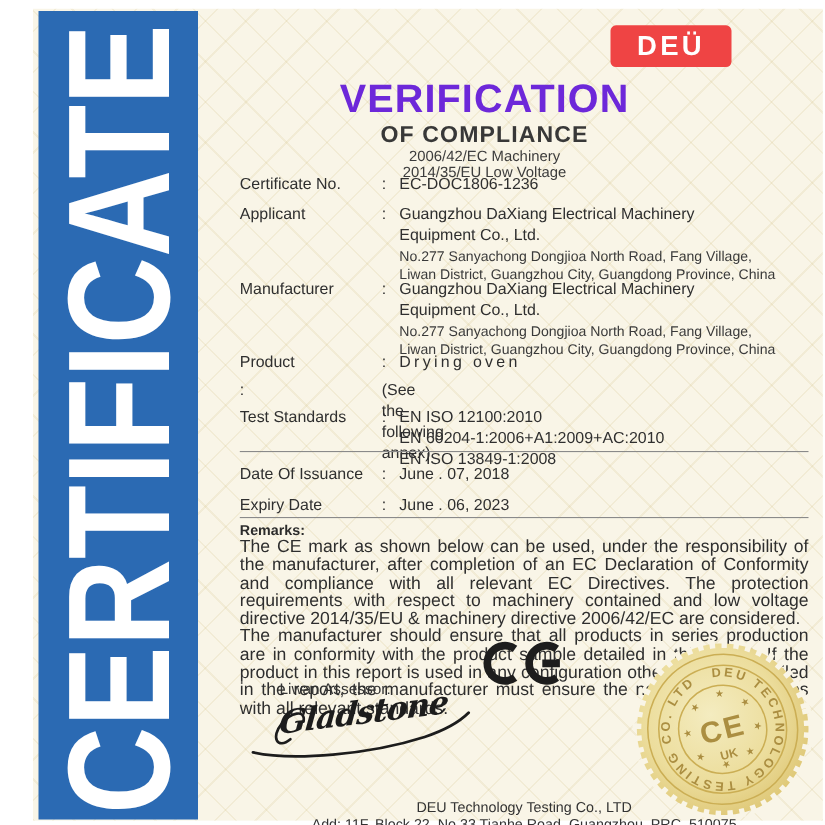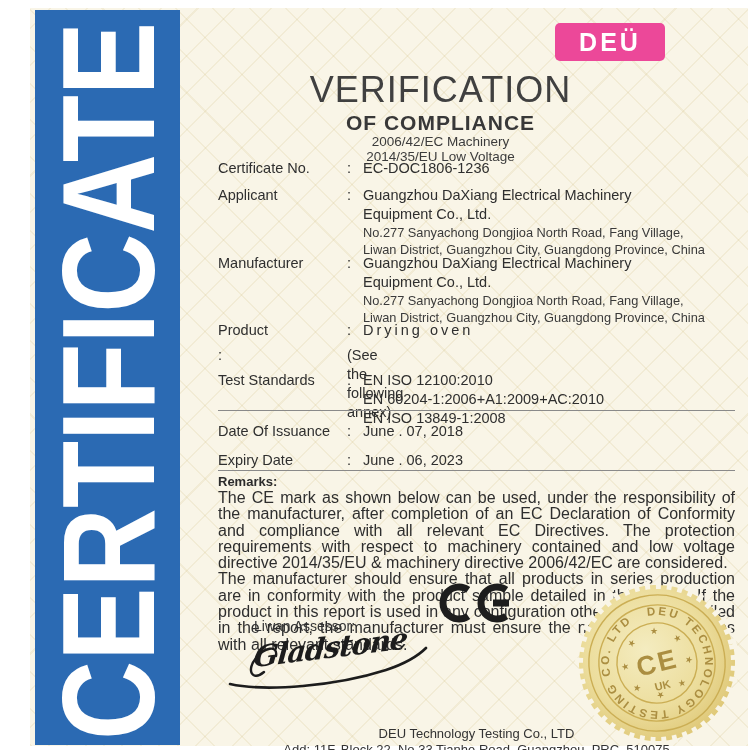--- a/index.html
+++ b/index.html
@@ -15,27 +15,27 @@
     background-image:
       repeating-linear-gradient(45deg, rgba(205,185,120,.16) 0 1.5px, transparent 1.5px 26px),
       repeating-linear-gradient(-45deg, rgba(205,185,120,.16) 0 1.5px, transparent 1.5px 26px);
   }
   .banner{
     position:absolute;left:35px;top:10px;width:145px;height:735px;
     background:#2b6ab3;
   }
   .logo{
     position:absolute;left:555px;top:23px;width:110px;height:38px;
-    background:#ec4899;border-radius:5px;
+    background:#ef4444;border-radius:5px;
     display:flex;align-items:center;justify-content:center;
     color:#fff;font-size:25px;font-weight:bold;letter-spacing:3px;
   }
   .content{position:absolute;left:218px;top:0;width:517px;height:750px;}
   .titleblock{position:absolute;left:0;top:70px;width:445px;text-align:center;color:#2b2b2b;}
-  .t-main{font-size:36px;font-weight:normal;letter-spacing:1px;line-height:40px;color:#404040;}
+  .t-main{font-size:36px;font-weight:bold;letter-spacing:1px;line-height:40px;color:#6d28d9;}
   .t-sub{font-size:21px;font-weight:bold;letter-spacing:1px;line-height:22px;margin-top:2px;color:#383838;}
   .t-dir{font-size:13.5px;line-height:15px;color:#3c3c3c;}
   .frow{
     position:absolute;left:0;width:517px;
     display:grid;grid-template-columns:129px 16px 1fr;
     font-size:14.5px;color:#2f2f2f;line-height:19px;
   }
   .frow .lbl{white-space:nowrap;}
   .addr{font-size:12.8px;line-height:17px;color:#3a3a3a;}
   .spread{letter-spacing:3px;}

